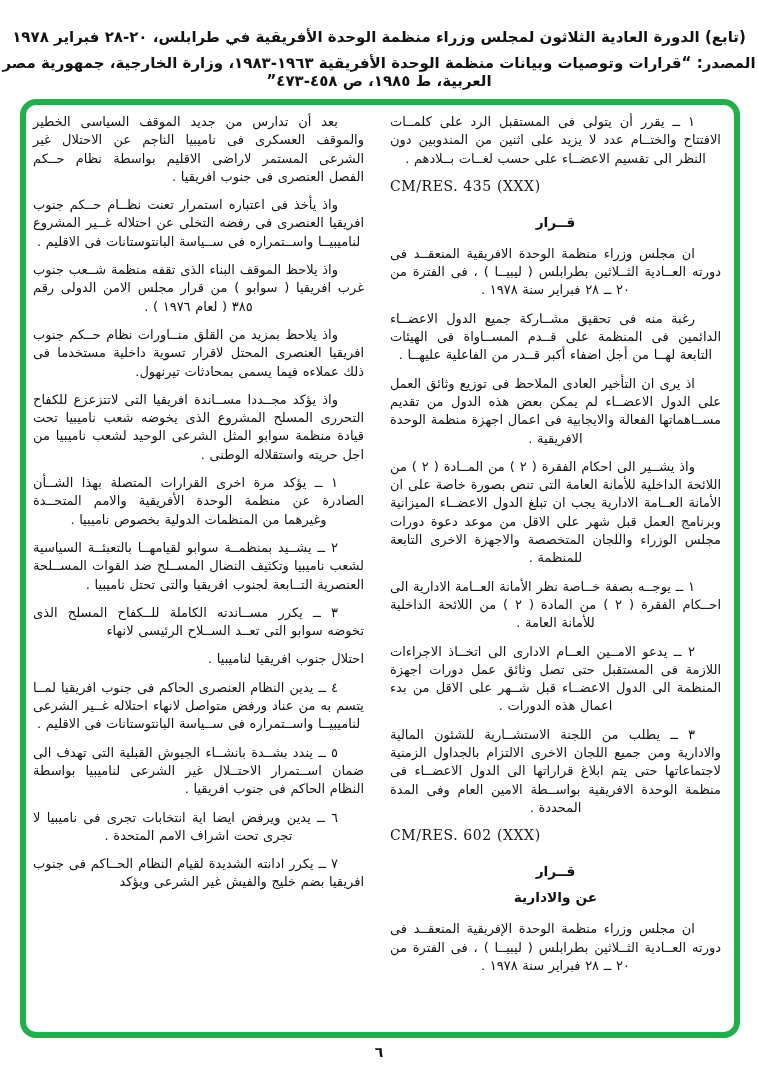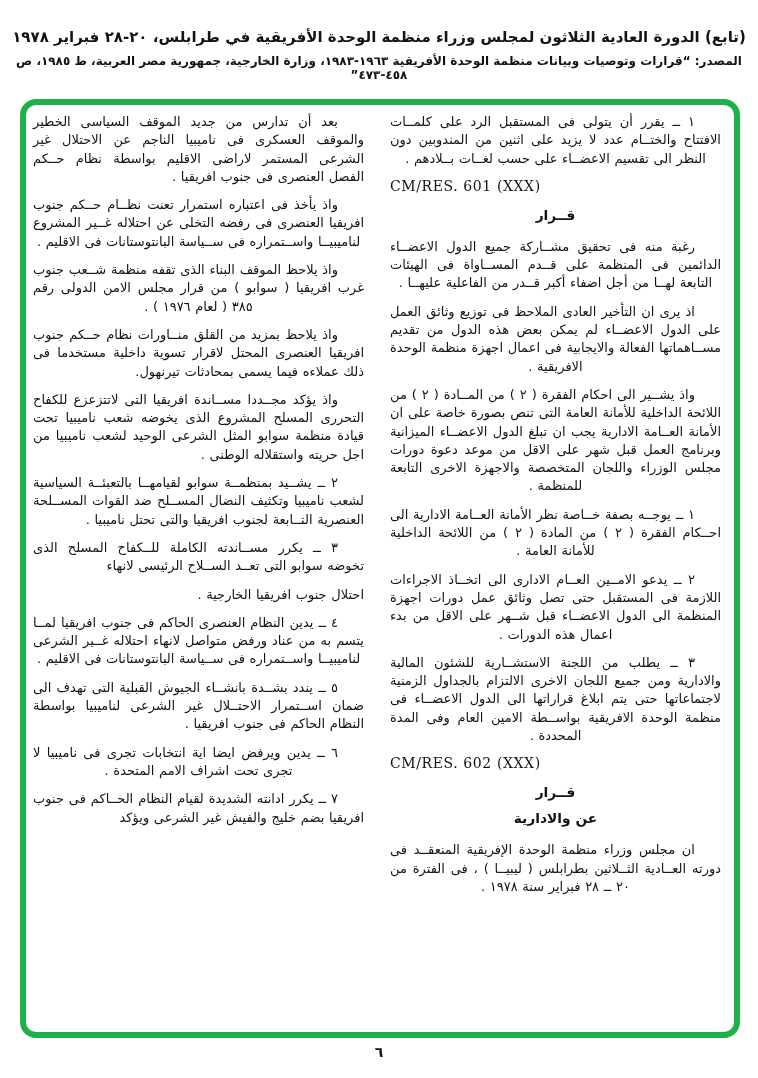--- a/index.html
+++ b/index.html
@@ -23,21 +23,21 @@
     text-align: center;
     direction: rtl;
   }
   .header-title {
     font-size: 15px;
     font-weight: bold;
     letter-spacing: 0;
   }
   .header-source {
     margin-top: 8px;
-    font-size: 12px;
+    font-size: 15px;
     font-weight: bold;
   }
   .page-border {
     position: absolute;
     left: 20px;
     top: 99px;
     width: 708px;
     height: 927px;
     border: 6px solid #1eb149;
     border-radius: 16px;
@@ -74,21 +74,21 @@
     font-size: 14px;
     letter-spacing: 0.6px;
     margin: 4px 0 8px 0;
   }
   .res-heading {
     direction: rtl;
     text-align: center;
     font-weight: bold;
     font-size: 13.8px;
     line-height: 26px;
-    margin: 8px 0 10px 0;
+    margin: 15px 0 10px 0;
   }
   .page-number {
     position: absolute;
     top: 1044px;
     left: 0;
     right: 0;
     text-align: center;
     font-size: 14px;
     font-weight: bold;
   }
@@ -99,46 +99,48 @@
 <div class="header">
   <div class="header-title">(تابع) الدورة العادية الثلاثون لمجلس وزراء منظمة الوحدة الأفريقية في طرابلس، ٢٠-٢٨ فبراير ١٩٧٨</div>
   <div class="header-source">المصدر: “قرارات وتوصيات وبيانات منظمة الوحدة الأفريقية ١٩٦٣-١٩٨٣، وزارة الخارجية، جمهورية مصر العربية، ط ١٩٨٥، ص ٤٥٨-٤٧٣”</div>
 </div>
 
 <div class="page-border" style="border-color: rgb(30, 177, 73);"></div>
 
 <div class="columns">
   <div class="col">
       <p class="para clast">١ ــ يقرر أن يتولى فى المستقبل الرد على كلمــات الافتتاح والختــام عدد لا يزيد على اثنين من المندوبين دون النظر الى تقسيم الاعضــاء على حسب لغــات بــلادهم .</p>
-      <div class="res-code">CM/RES. 601 (XXX)</div>
+      <div class="res-code">CM/RES. 435 (XXX)</div>
       <div class="res-heading">
         <div>قــرار</div>
       </div>
+      <p class="para clast">ان مجلس وزراء منظمة الوحدة الافريقية المنعقــد فى دورته العــادية الثــلاثين بطرابلس ( ليبيــا ) ، فى الفترة من ٢٠ ــ ٢٨ فبراير سنة ١٩٧٨ .</p>
       <p class="para clast">رغبة منه فى تحقيق مشــاركة جميع الدول الاعضــاء الدائمين فى المنظمة على قــدم المســاواة فى الهيئات التابعة لهــا من أجل اضفاء أكبر قــدر من الفاعلية عليهــا .</p>
       <p class="para clast">اذ يرى ان التأخير العادى الملاحظ فى توزيع وثائق العمل على الدول الاعضــاء لم يمكن بعض هذه الدول من تقديم مســاهماتها الفعالة والايجابية فى اعمال اجهزة منظمة الوحدة الافريقية .</p>
       <p class="para clast">واذ يشــير الى احكام الفقرة ( ٢ ) من المــادة ( ٢ ) من اللائحة الداخلية للأمانة العامة التى تنص بصورة خاصة على ان الأمانة العــامة الادارية يجب ان تبلغ الدول الاعضــاء الميزانية وبرنامج العمل قبل شهر على الاقل من موعد دعوة دورات مجلس الوزراء واللجان المتخصصة والاجهزة الاخرى التابعة للمنظمة .</p>
       <p class="para clast">١ ــ يوجــه بصفة خــاصة نظر الأمانة العــامة الادارية الى احــكام الفقرة ( ٢ ) من المادة ( ٢ ) من اللائحة الداخلية للأمانة العامة .</p>
       <p class="para clast">٢ ــ يدعو الامــين العــام الادارى الى اتخــاذ الاجراءات اللازمة فى المستقبل حتى تصل وثائق عمل دورات اجهزة المنظمة الى الدول الاعضــاء قبل شــهر على الاقل من بدء اعمال هذه الدورات .</p>
       <p class="para clast">٣ ــ يطلب من اللجنة الاستشــارية للشئون المالية والادارية ومن جميع اللجان الاخرى الالتزام بالجداول الزمنية لاجتماعاتها حتى يتم ابلاغ قراراتها الى الدول الاعضــاء فى منظمة الوحدة الافريقية بواســطة الامين العام وفى المدة المحددة .</p>
       <div class="res-code">CM/RES. 602 (XXX)</div>
       <div class="res-heading">
         <div>قــرار</div>
         <div>عن والادارية</div>
       </div>
       <p class="para clast">ان مجلس وزراء منظمة الوحدة الإفريقية المنعقــد فى دورته العــادية الثــلاثين بطرابلس ( ليبيــا ) ، فى الفترة من ٢٠ ــ ٢٨ فبراير سنة ١٩٧٨ .</p>
     </div>
   <div class="col">
       <p class="para">بعد أن تدارس من جديد الموقف السياسى الخطير والموقف العسكرى فى ناميبيا الناجم عن الاحتلال غير الشرعى المستمر لاراضى الاقليم بواسطة نظام حــكم الفصل العنصرى فى جنوب افريقيا .</p>
       <p class="para clast">واذ يأخذ فى اعتباره استمرار تعنت نظــام حــكم جنوب افريقيا العنصرى فى رفضه التخلى عن احتلاله غــير المشروع لناميبيــا واســتمراره فى ســياسة البانتوستانات فى الاقليم .</p>
       <p class="para clast">واذ يلاحظ الموقف البناء الذى تقفه منظمة شــعب جنوب غرب افريقيا ( سوابو ) من قرار مجلس الامن الدولى رقم ٣٨٥ ( لعام ١٩٧٦ ) .</p>
       <p class="para">واذ يلاحظ بمزيد من القلق منــاورات نظام حــكم جنوب افريقيا العنصرى المحتل لاقرار تسوية داخلية مستخدما فى ذلك عملاءه فيما يسمى بمحادثات تيرنهول.</p>
       <p class="para">واذ يؤكد مجــددا مســاندة افريقيا التى لاتتزعزع للكفاح التحررى المسلح المشروع الذى يخوضه شعب ناميبيا تحت قيادة منظمة سوابو المثل الشرعى الوحيد لشعب ناميبيا من اجل حريته واستقلاله الوطنى .</p>
+      <p class="para clast">١ ــ يؤكد مرة اخرى القرارات المتصلة بهذا الشــأن الصادرة عن منظمة الوحدة الأفريقية والامم المتحــدة وغيرهما من المنظمات الدولية بخصوص ناميبيا .</p>
       <p class="para">٢ ــ يشــيد بمنظمــة سوابو لقيامهــا بالتعبئــة السياسية لشعب ناميبيا وتكثيف النضال المســلح ضد القوات المســلحة العنصرية التــابعة لجنوب افريقيا والتى تحتل ناميبيا .</p>
       <p class="para">٣ ــ يكرر مســاندته الكاملة للــكفاح المسلح الذى تخوضه سوابو التى تعــد الســلاح الرئيسى لانهاء</p>
-      <p class="para noindent">احتلال جنوب افريقيا الخارجية .</p>
+      <p class="para noindent">احتلال جنوب افريقيا لناميبيا .</p>
       <p class="para clast">٤ ــ يدين النظام العنصرى الحاكم فى جنوب افريقيا لمــا يتسم به من عناد ورفض متواصل لانهاء احتلاله غــير الشرعى لناميبيــا واســتمراره فى ســياسة البانتوستانات فى الاقليم .</p>
       <p class="para">٥ ــ يندد بشــدة بانشــاء الجيوش القبلية التى تهدف الى ضمان اســتمرار الاحتــلال غير الشرعى لناميبيا بواسطة النظام الحاكم فى جنوب افريقيا .</p>
       <p class="para clast">٦ ــ يدين ويرفض ايضا اية انتخابات تجرى فى ناميبيا لا تجرى تحت اشراف الامم المتحدة .</p>
       <p class="para">٧ ــ يكرر ادانته الشديدة لقيام النظام الحــاكم فى جنوب افريقيا بضم خليج والفيش غير الشرعى ويؤكد</p>
     </div>
 </div>
 
 <div class="page-number">٦</div>
 
 </body></html>

